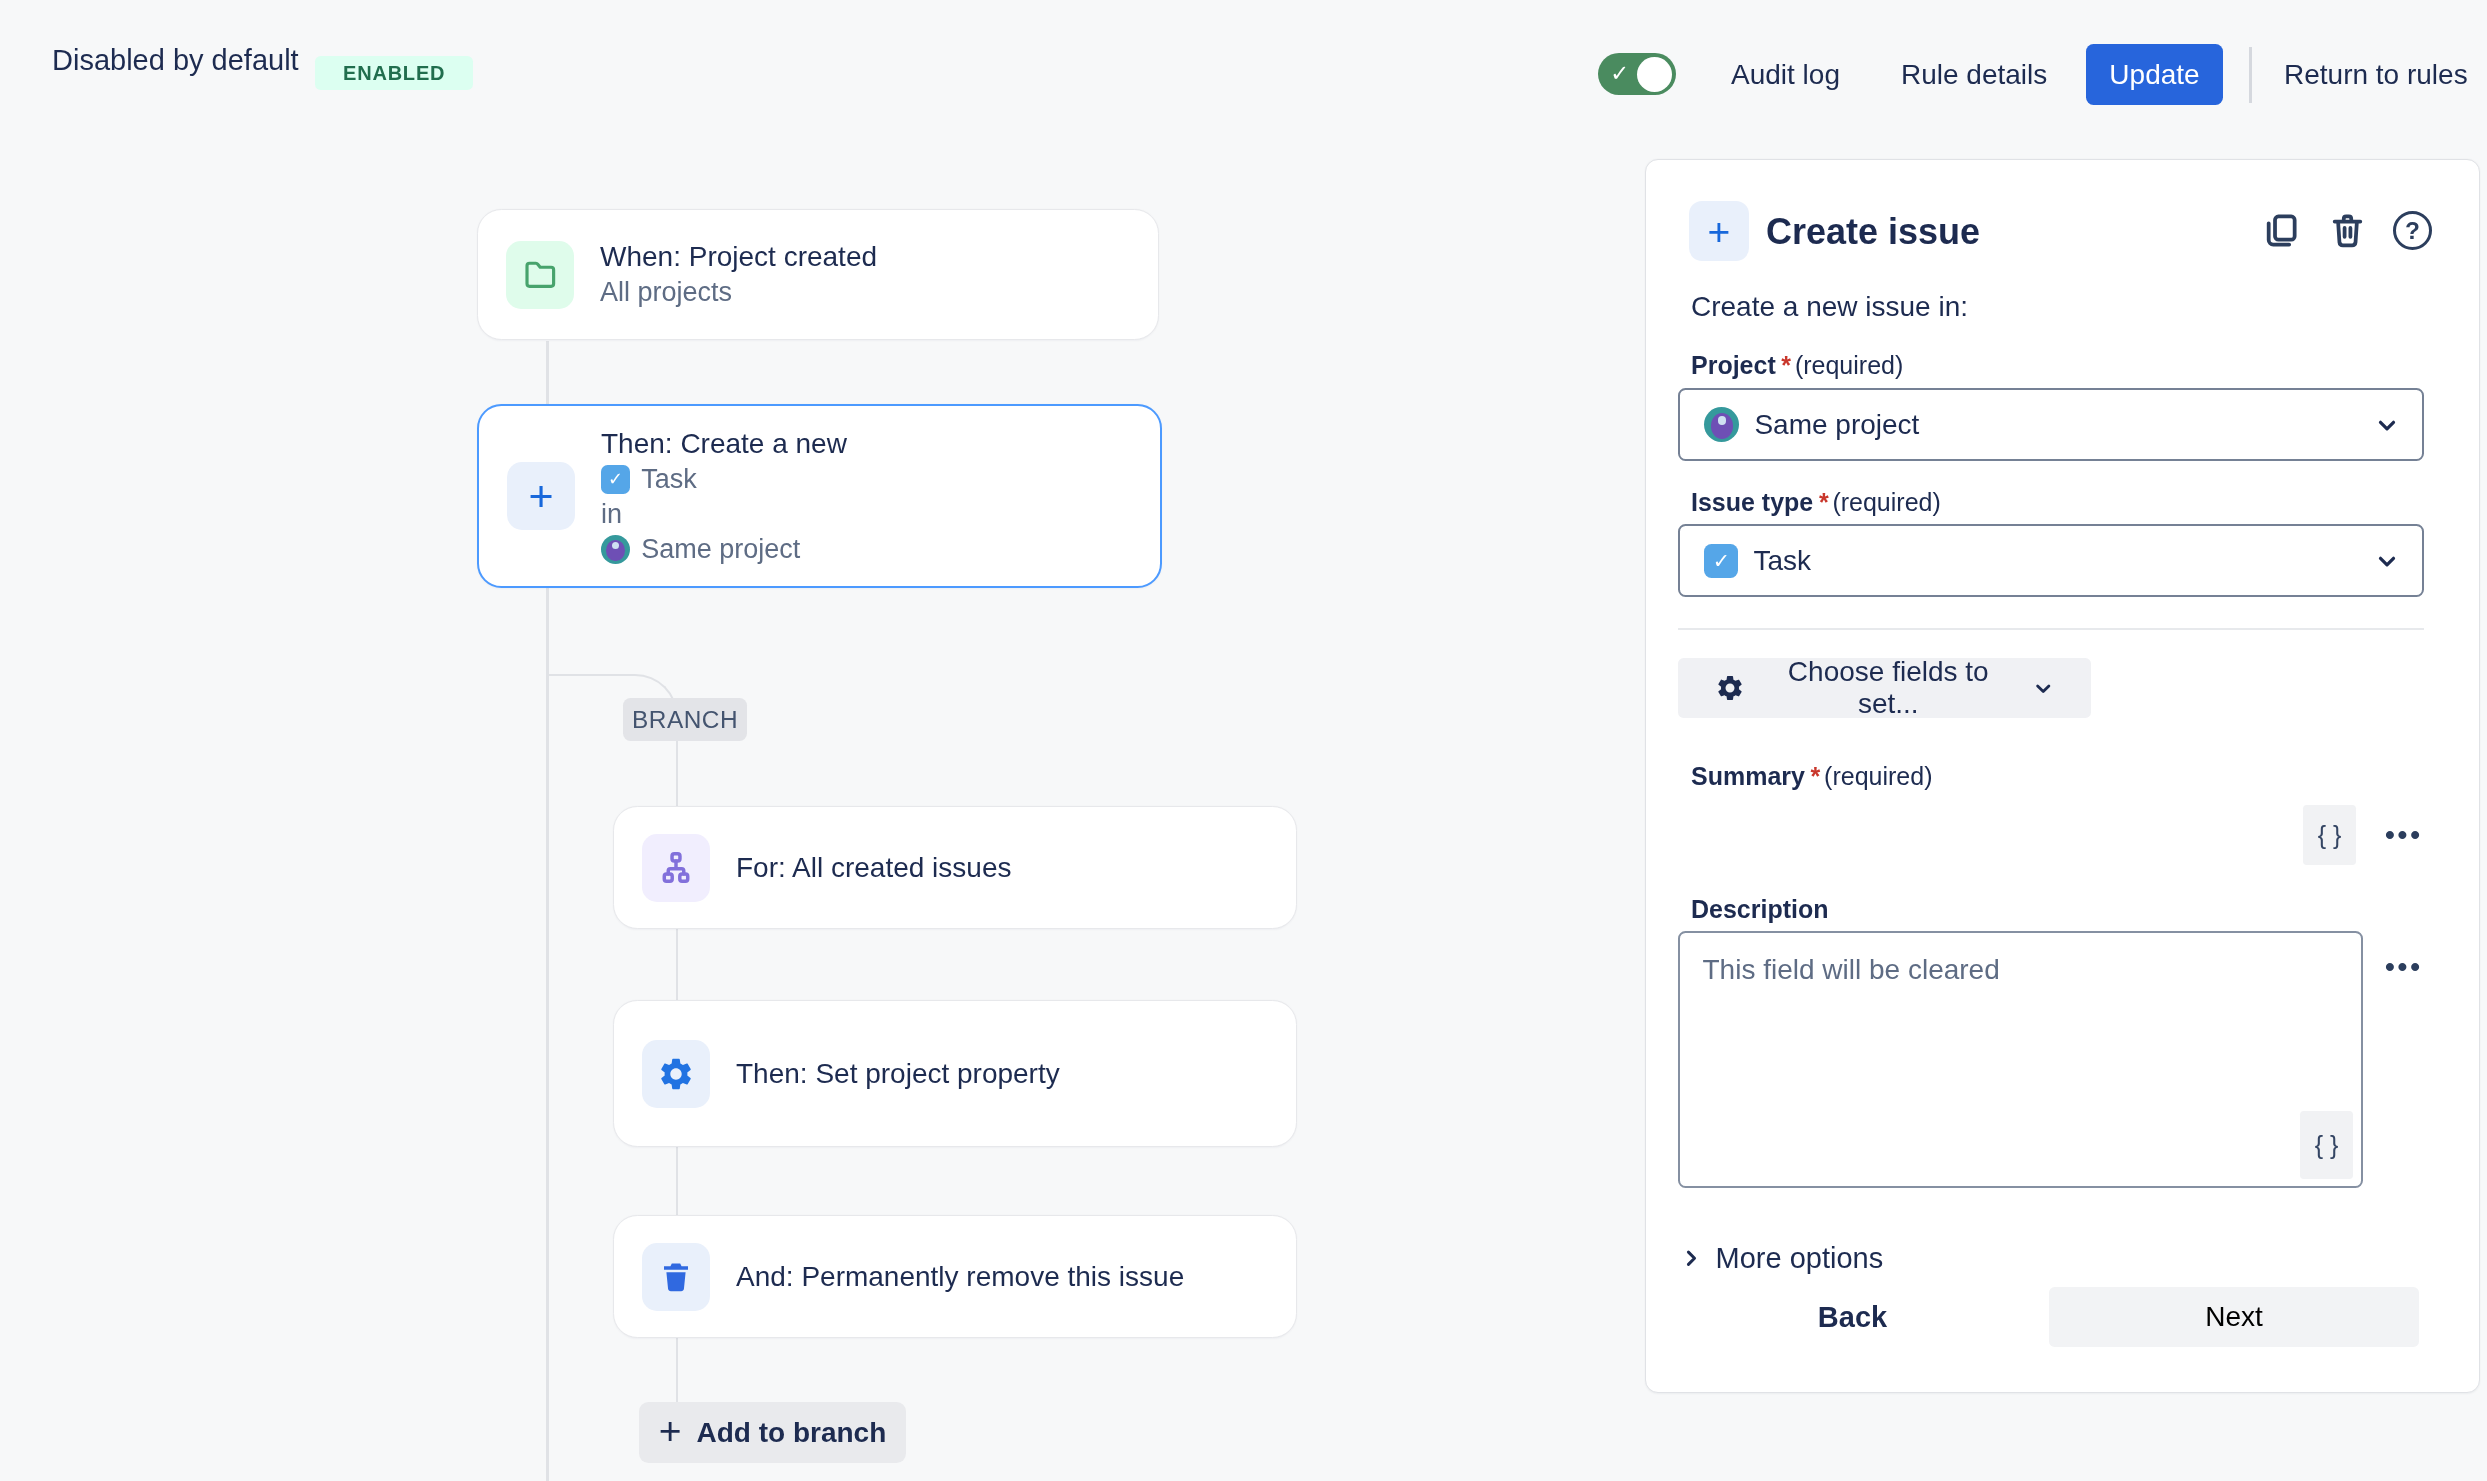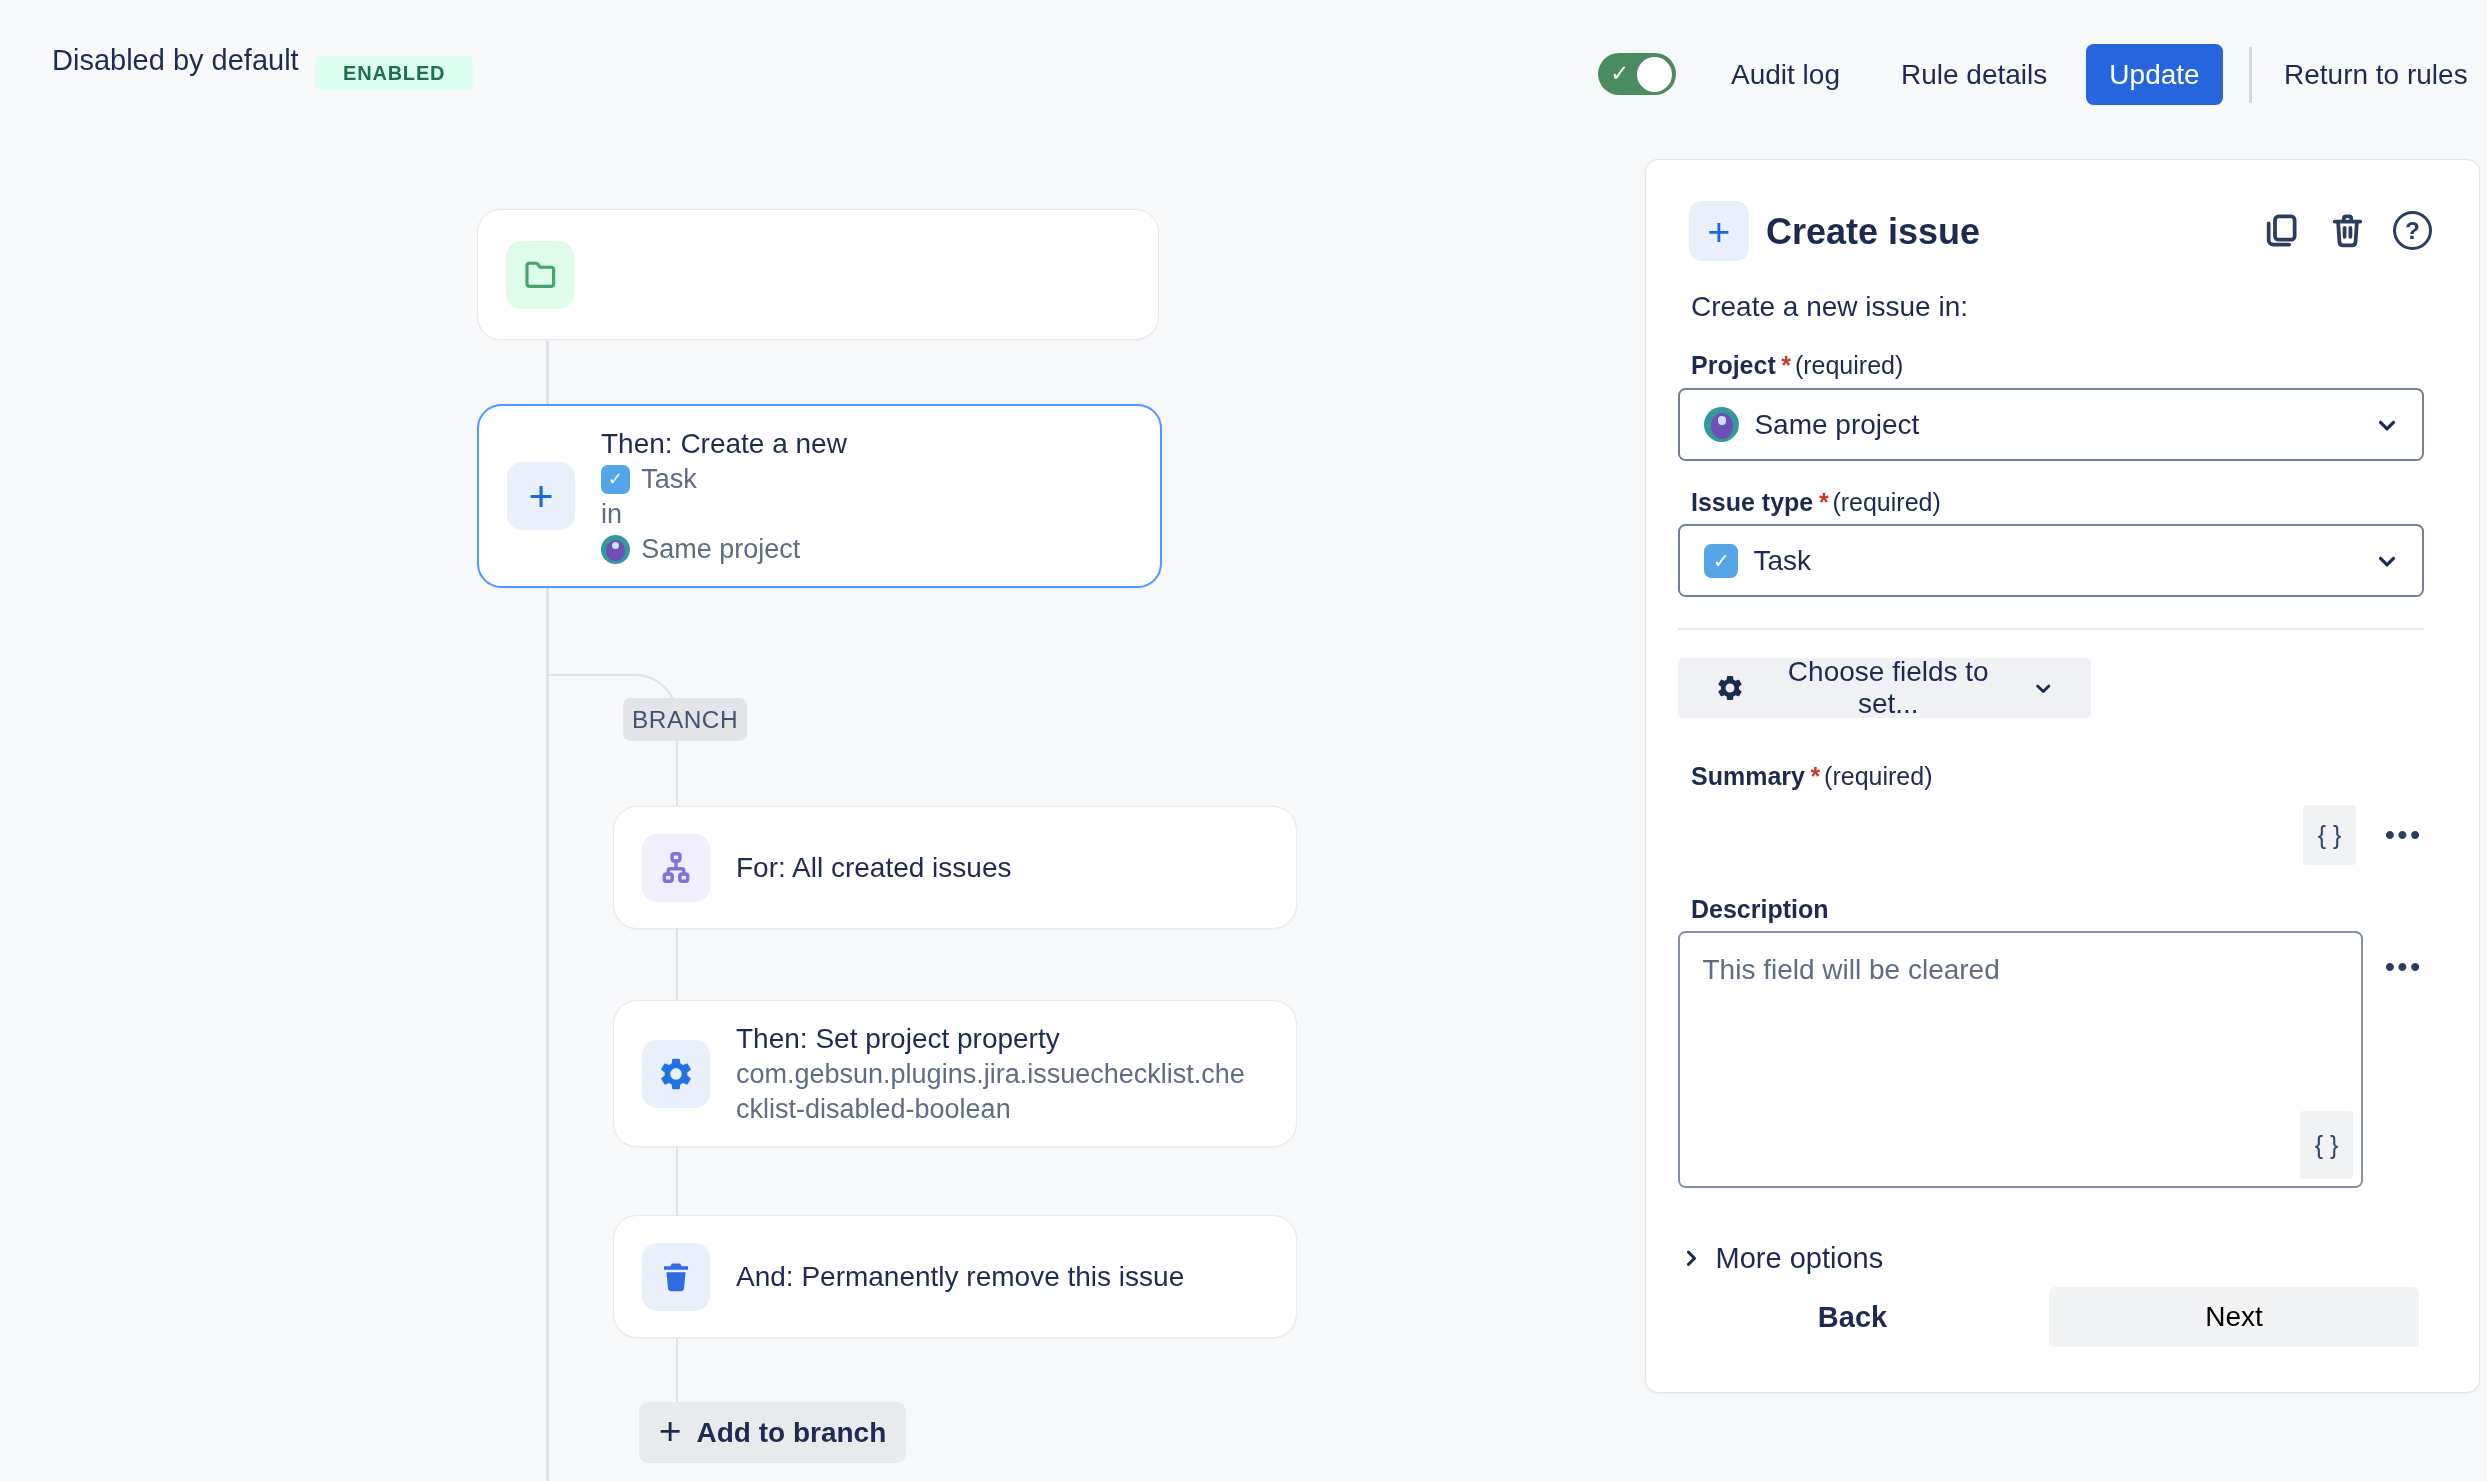--- a/index.html
+++ b/index.html
@@ -232,20 +232,24 @@
 <div class="abs trunk trunk-2"></div>
 <div class="abs branch-elbow"></div>
 <div class="abs branch-pill">BRANCH</div>
 
 <div class="abs node node-trigger">
   <div class="node-icon tile-green">
     <svg width="38" height="38" viewBox="0 0 24 24" fill="none" stroke="#47A36C" stroke-width="2" stroke-linejoin="round">
       <path d="M3.8 6.2c0-.9.7-1.6 1.6-1.6h4c.5 0 .9.2 1.2.6l1.5 1.9h6.9c.9 0 1.6.7 1.6 1.6v8.9c0 .9-.7 1.6-1.6 1.6H5.4c-.9 0-1.6-.7-1.6-1.6V6.2z"></path>
     </svg>
   </div>
+  <div class="node-body">
+    <div class="node-title">When: Project created</div>
+    <div class="node-sub">All projects</div>
+  </div>
 </div>
 
 <div class="abs node node-create">
   <div class="node-icon tile-blue">
     <span class="plus-glyph">+</span>
   </div>
   <div class="node-body">
     <div class="node-title">Then: Create a new</div>
     <div class="node-sub inline-row">
       <span class="task-chip">✓</span>
@@ -274,21 +278,20 @@
 </div>
 
 <div class="abs node node-set">
   <div class="node-icon tile-blue">
     <svg width="38" height="38" viewBox="0 0 24 24" fill="#2173E2">
       <path d="M19.14 12.94c.04-.3.06-.61.06-.94 0-.32-.02-.64-.07-.94l2.03-1.58c.18-.14.23-.41.12-.61l-1.92-3.32c-.12-.22-.37-.29-.59-.22l-2.39.96c-.5-.38-1.03-.7-1.62-.94l-.36-2.54c-.04-.24-.24-.41-.48-.41h-3.84c-.24 0-.43.17-.47.41l-.36 2.54c-.59.24-1.13.57-1.62.94l-2.39-.96c-.22-.08-.47 0-.59.22L2.74 8.87c-.12.21-.08.47.12.61l2.03 1.58c-.05.3-.09.63-.09.94s.02.64.07.94l-2.03 1.58c-.18.14-.23.41-.12.61l1.92 3.32c.12.22.37.29.59.22l2.39-.96c.5.38 1.03.7 1.62.94l.36 2.54c.05.24.24.41.48.41h3.84c.24 0 .44-.17.47-.41l.36-2.54c.59-.24 1.13-.56 1.62-.94l2.39.96c.22.08.47 0 .59-.22l1.92-3.32c.12-.22.07-.47-.12-.61l-2.01-1.58zM12 15.6c-1.98 0-3.6-1.62-3.6-3.6s1.62-3.6 3.6-3.6 3.6 1.62 3.6 3.6-1.62 3.6-3.6 3.6z"></path>
     </svg>
   </div>
   <div class="node-body">
     <div class="node-title">Then: Set project property</div>
-    <div class="node-sub node-sub-wrap">com.gebsun.plugins.jira.issuechecklist.checklist-disabled-boolean</div>
   </div>
 </div>
 
 <div class="abs node node-remove">
   <div class="node-icon tile-blue">
     <svg width="36" height="36" viewBox="0 0 24 24" fill="#3069E0">
       <path d="M9.2 3h5.6l.9 1.8H20v2.4H4V4.8h4.3L9.2 3zM5.6 8.8h12.8l-1.1 11c-.1 1-.9 1.7-1.9 1.7H8.6c-1 0-1.8-.7-1.9-1.7l-1.1-11z"></path>
     </svg>
   </div>
   <div class="node-body">

